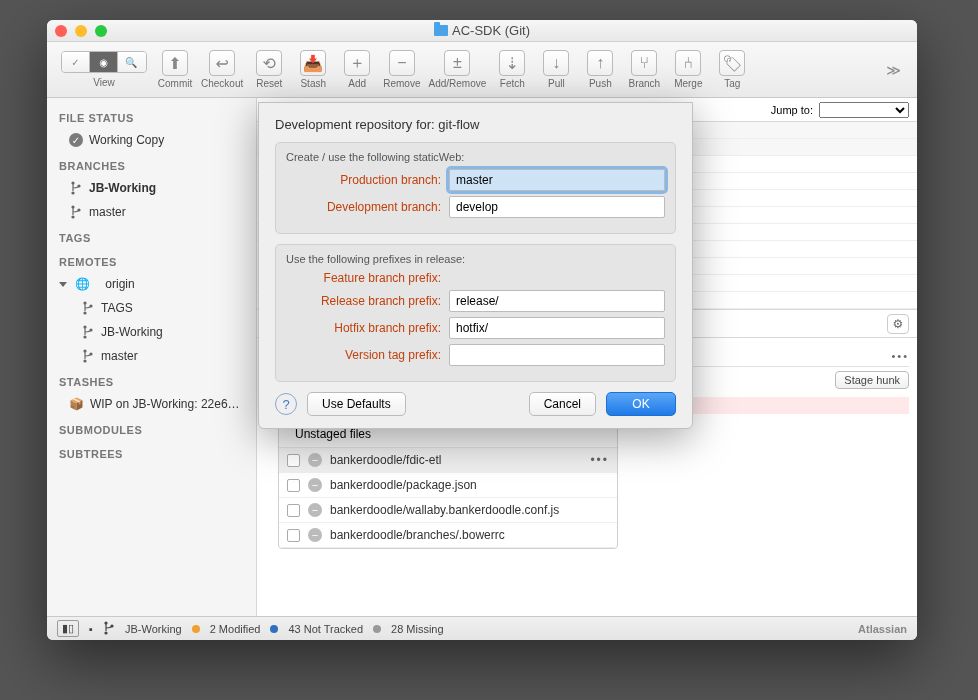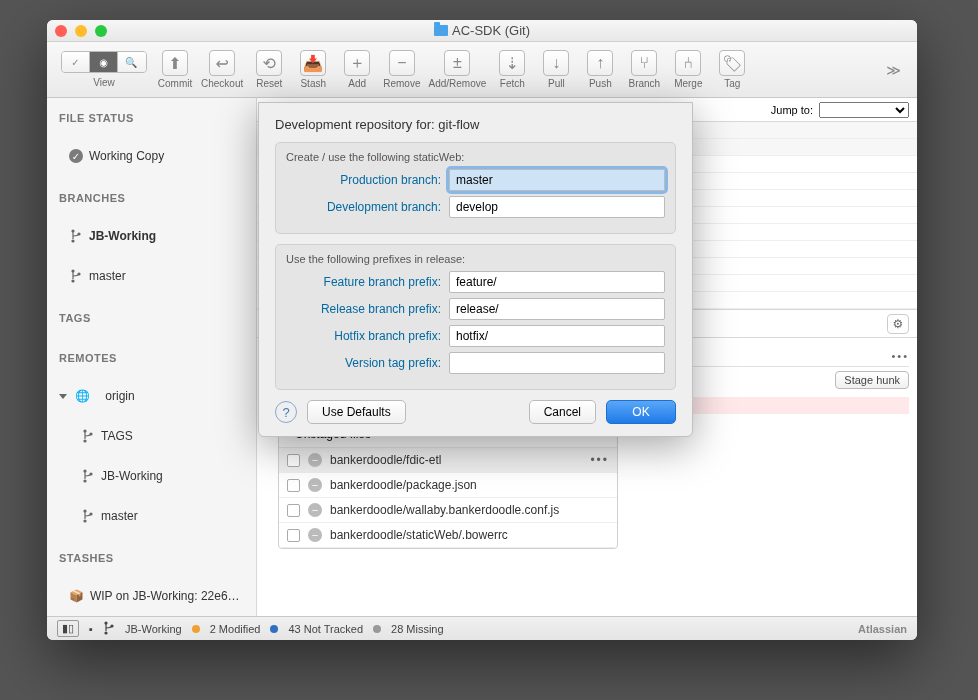--- a/index.html
+++ b/index.html
@@ -15,21 +15,21 @@
 .toolbar { height: 56px; background:linear-gradient(#f8f8f8,#eaeaea); border-bottom:1px solid #c8c8c8; display:flex; align-items:center; padding:0 10px; gap:2px;}
 .tbtn { display:flex; flex-direction:column; align-items:center; gap:2px; min-width:44px; color:#6a6a6a; font-size:10px; cursor:pointer; padding:4px;}
 .tbtn .ic { width:26px; height:26px; border:1px solid #bbb; border-radius:4px; background:linear-gradient(#fff,#f0f0f0); display:flex; align-items:center; justify-content:center; color:#888; font-size:16px;}
 .viewseg { display:flex; border:1px solid #bbb; border-radius:4px; overflow:hidden; height:22px; margin-bottom:2px;}
 .viewseg > div { width:28px; display:flex; align-items:center; justify-content:center; background:linear-gradient(#fff,#f0f0f0); border-right:1px solid #bbb; color:#888;}
 .viewseg > div:last-child{border-right:none;}
 .viewseg > div.active{background:#666; color:#fff;}
 .toolbar .spacer{flex:1;}
 .chev { font-size:14px; color:#888; padding:0 6px;}
 .body { flex:1; display:flex; overflow:hidden; background:#fff;}
-.sidebar { width:210px; background:#f5f5f5; border-right:1px solid #d8d8d8; padding:8px 0; overflow:hidden; display:flex; flex-direction:column; gap:20px;}
+.sidebar { width:210px; background:#f5f5f5; border-right:1px solid #d8d8d8; padding:8px 0; overflow:hidden; display:flex; flex-direction:column; gap:4px;}
 .sh { font-size:11px; font-weight:bold; color:#777; letter-spacing:0.5px; padding:6px 12px 2px;}
 .si { display:flex; align-items:center; gap:6px; padding:3px 12px 3px 22px; color:#333; font-size:12px; cursor:pointer;}
 .si.bold{font-weight:bold;}
 .si .bicon{width:14px; height:14px; display:flex; align-items:center; justify-content:center; color:#666;}
 .tri{display:inline-block;width:0;height:0;border-left:4px solid transparent;border-right:4px solid transparent;border-top:5px solid #666; transform:rotate(-0deg); margin-right:2px;}
 .checkmark{width:14px;height:14px;border-radius:50%;background:#7b7b7b;color:#fff;display:inline-flex;align-items:center;justify-content:center;font-size:10px;}
 .main { flex:1; display:flex; flex-direction:column; overflow:hidden;}
 .jumpbar{height:24px; background:#fff; border-bottom:1px solid #d8d8d8; display:flex; align-items:center; justify-content:flex-end; padding:0 8px; font-size:11px; gap:6px;}
 .jumpbar select{font-size:11px; width:90px; height:16px;}
 .commitlist{border-bottom:1px solid #d8d8d8; }
@@ -59,21 +59,21 @@
 .statusbar .right{margin-left:auto; font-weight:bold; color:#888;}
 .dot{width:8px;height:8px;border-radius:50%;display:inline-block;}
 .dot.o{background:#f0a030;} .dot.b{background:#3070c0;} .dot.g{background:#999;}
 
 
 .modal{position:absolute; left:258px; top:102px; width:435px; background:#efefef; border:1px solid #c0c0c0; box-shadow:0 10px 40px rgba(0,0,0,0.35); border-radius:0 0 6px 6px; padding:14px 16px 12px;}
 .modal h3{font-size:13px; font-weight:normal; color:#333; margin-bottom:10px;}
 .modal .group{background:#e5e5e5; border:1px solid #d0d0d0; border-radius:5px; padding:8px 10px 10px; margin-bottom:10px;}
 .modal .gl{font-size:11px; color:#555; margin-bottom:6px;}
 .modal .frow{display:flex; align-items:center; gap:8px; margin:5px 0;}
-.modal .frow label{width:155px; text-align:right; font-size:12px; color:#0369a1;}
+.modal .frow label{width:155px; text-align:right; font-size:12px; color:#c2410c;}
 .modal .frow input{flex:1; height:22px; border:1px solid #bbb; border-radius:2px; padding:0 6px; font-size:12px; background:#fff;}
 .modal .frow input.sel{outline:3px solid #8ab8e6; background:#cfe3f7;}
 .modal .btns{display:flex; align-items:center; gap:10px; margin-top:8px;}
 .modal .btns .help{width:22px;height:22px;border:1.5px solid #8aa8d0;border-radius:50%;color:#4078c0;display:flex;align-items:center;justify-content:center;font-size:13px;cursor:pointer;}
 .modal button{height:24px; padding:0 14px; border:1px solid #bbb; border-radius:5px; background:linear-gradient(#fff,#f0f0f0); font-size:12px; cursor:pointer;}
 .modal button.primary{background:linear-gradient(#5aa7f8,#1f7ae8); color:#fff; border-color:#1f6fd0; min-width:70px;}
 .modal .btns .sp{flex:1;}
 svg.branch-ic{width:12px;height:14px;}
 </style>
 </head>
@@ -348,21 +348,21 @@
         <span>bankerdoodle/package.json</span>
       </div>
       <div class="flrow">
         <span class="cb"></span>
         <span class="minus">−</span>
         <span>bankerdoodle/wallaby.bankerdoodle.conf.js</span>
       </div>
       <div class="flrow">
         <span class="cb"></span>
         <span class="minus">−</span>
-        <span>bankerdoodle/staticWeb/.bowerrc</span>
+        <span>bankerdoodle/branches/.bowerrc</span>
       </div>
     </div>
 </div>
 
 <div class="modal">
   <h3><span>Development repository for:  </span><span>git-flow</span></h3>
   <div class="group">
     <div class="gl">Create / use the following staticWeb:</div>
     <div class="frow">
         <label>Production branch:</label>
@@ -370,21 +370,20 @@
       </div>
     <div class="frow">
         <label>Development branch:</label>
         <input value="develop" style="">
       </div>
   </div>
   <div class="group">
     <div class="gl">Use the following prefixes in release:</div>
     <div class="frow">
         <label>Feature branch prefix:</label>
-        <input value="feature/" style="">
       </div>
     <div class="frow">
         <label>Release branch prefix:</label>
         <input value="release/" style="">
       </div>
     <div class="frow">
         <label>Hotfix branch prefix:</label>
         <input value="hotfix/" style="">
       </div>
     <div class="frow">

